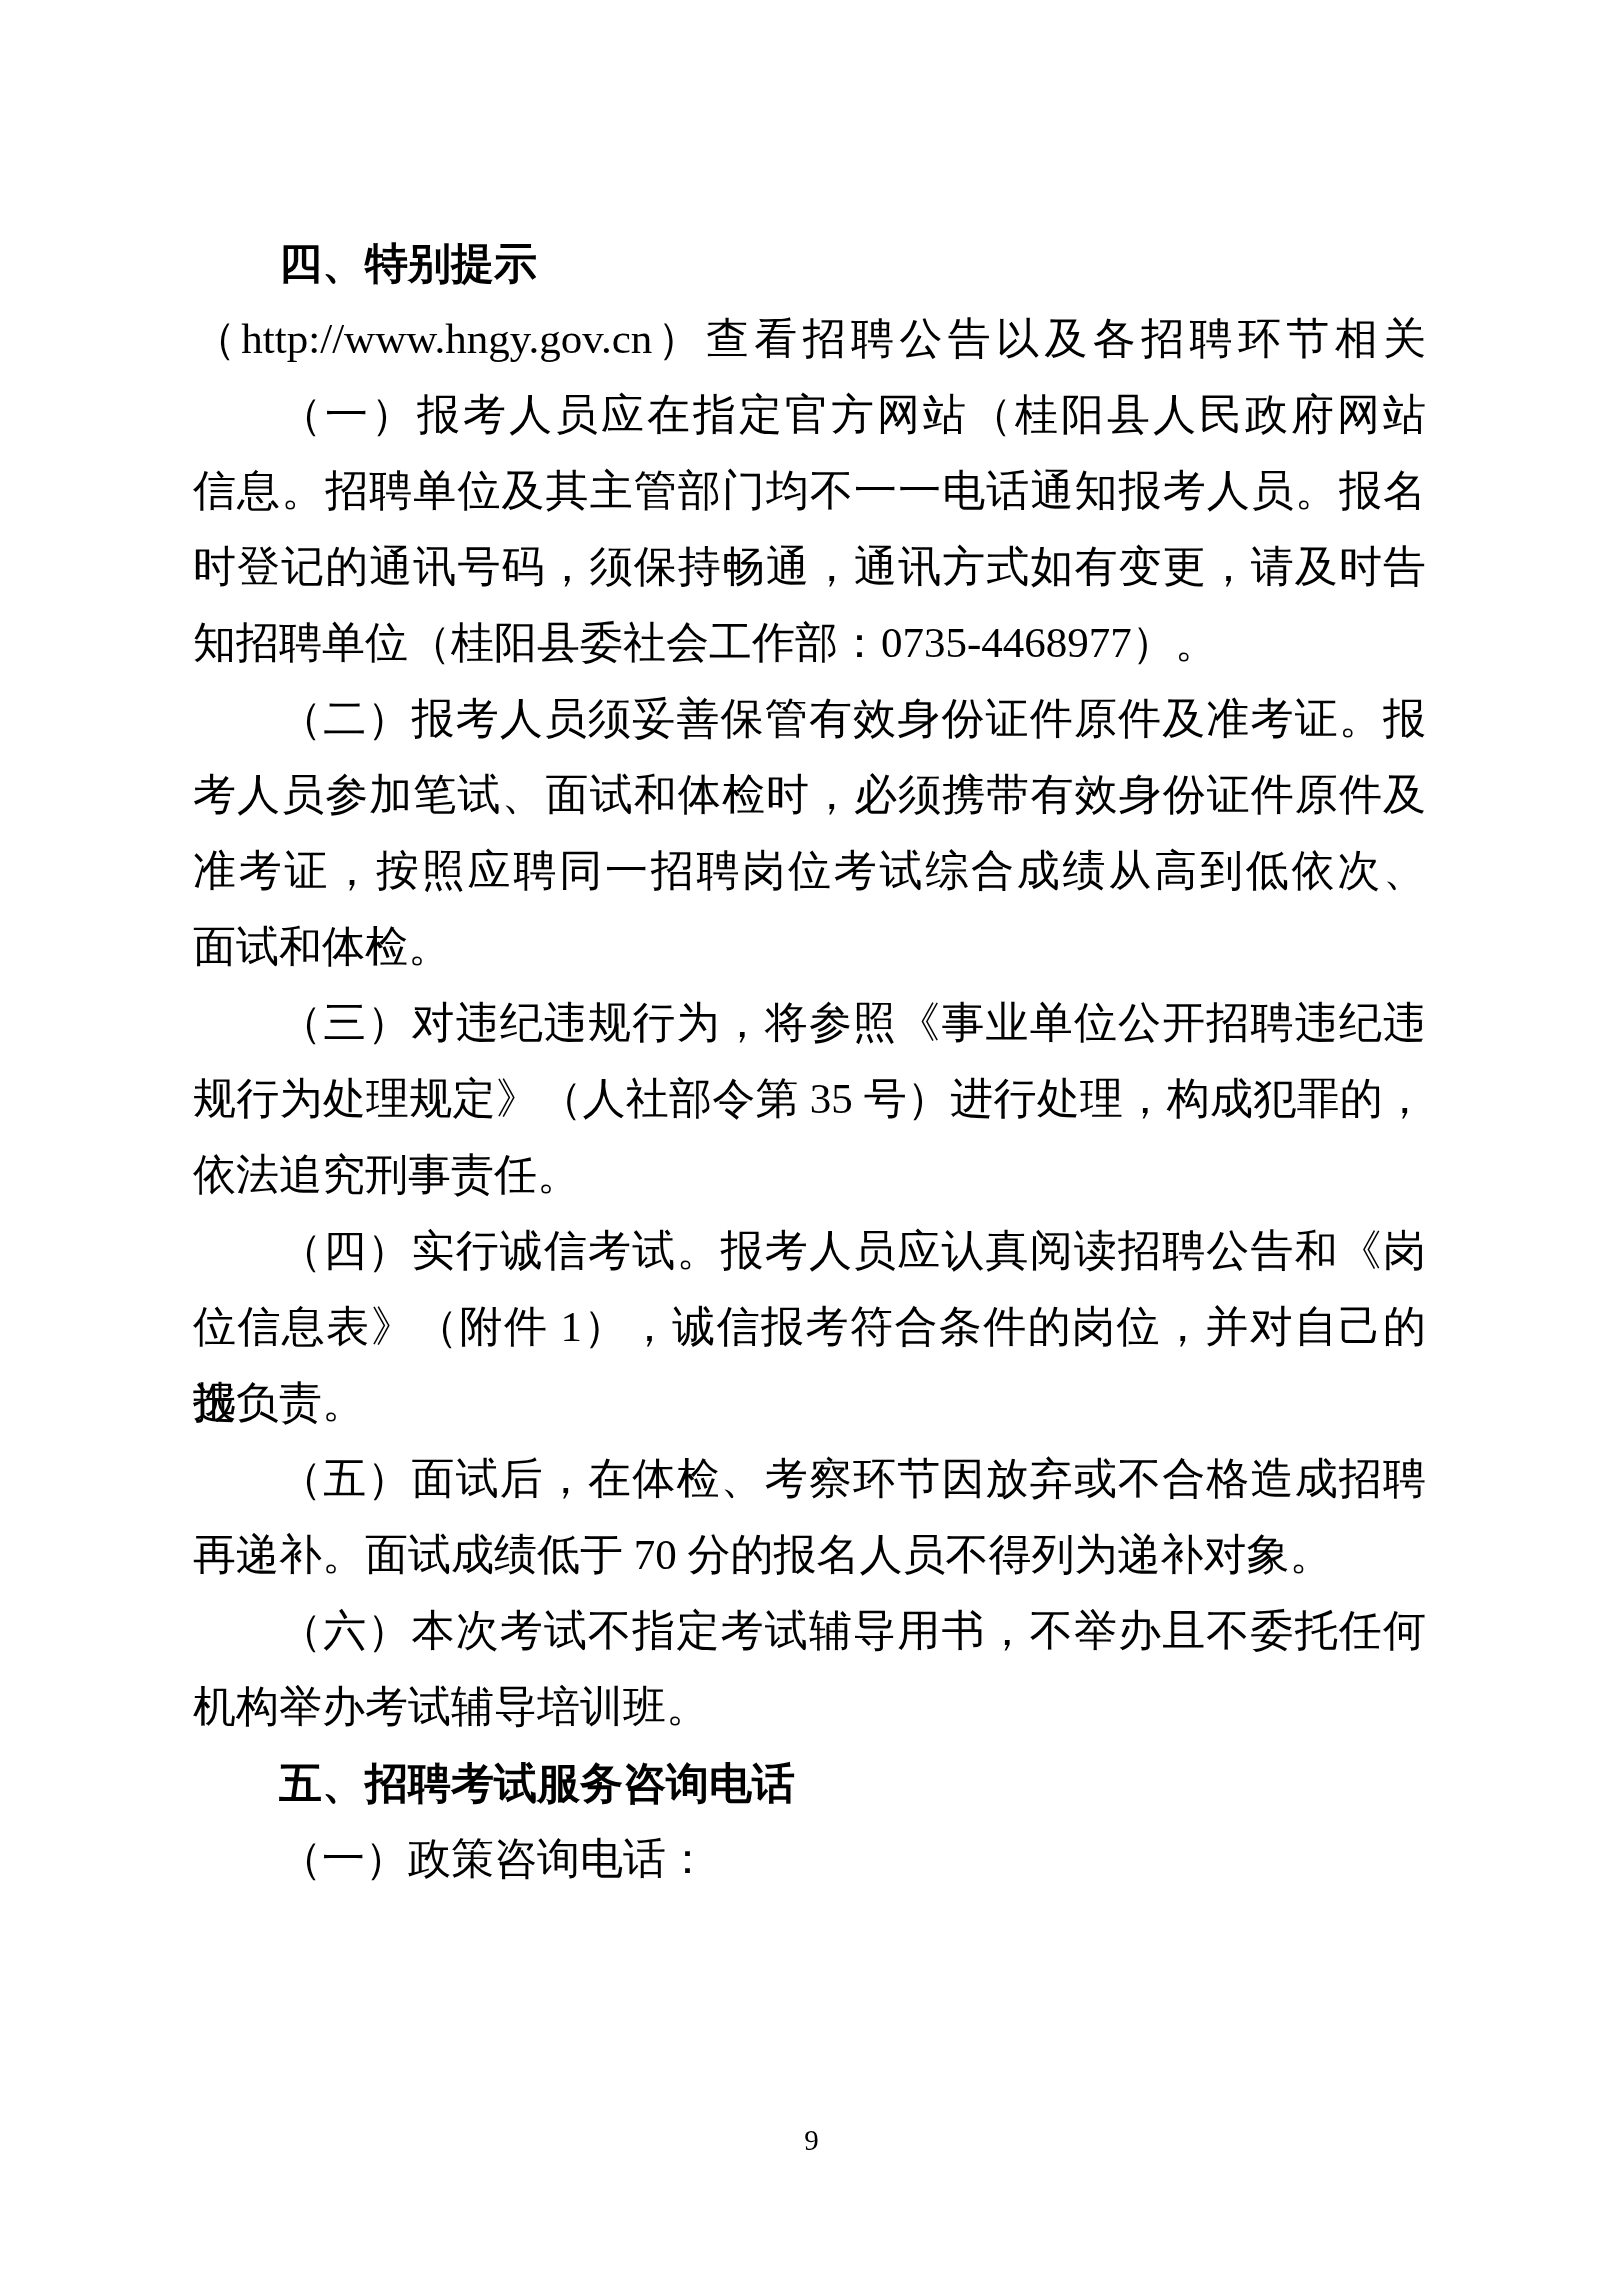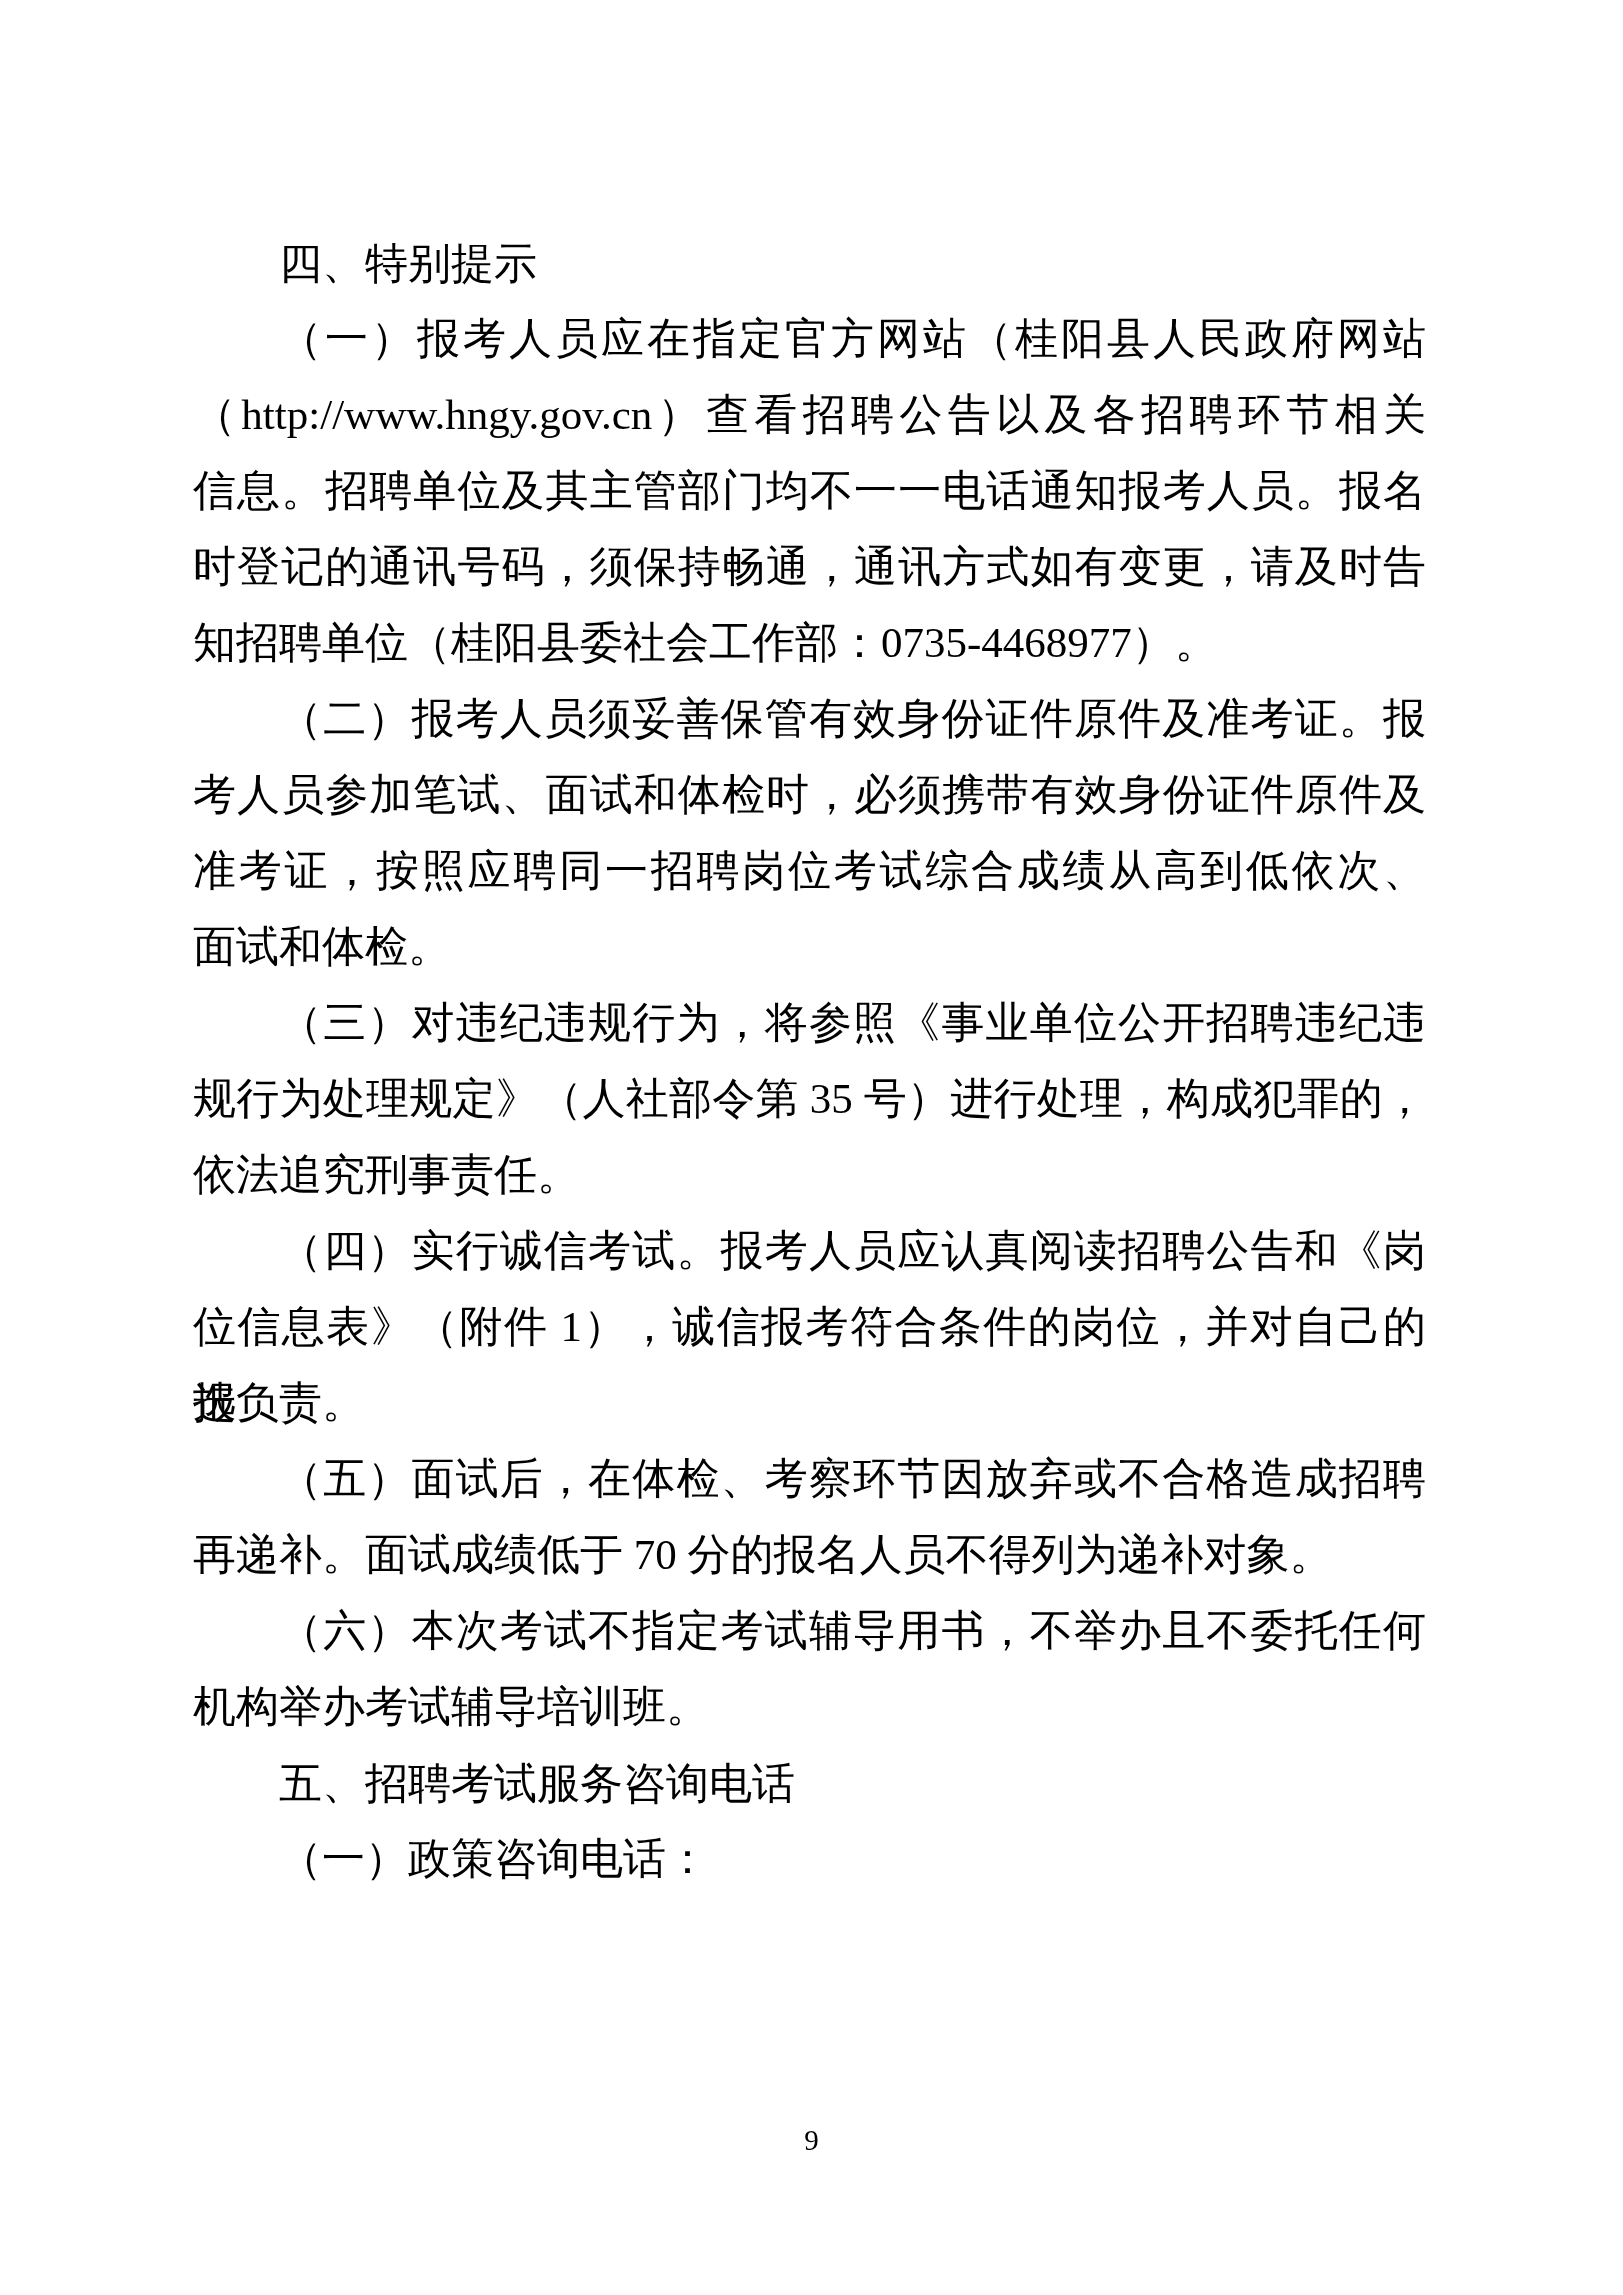--- a/index.html
+++ b/index.html
@@ -33,41 +33,41 @@
   .line.first {
     text-indent: 2em;
   }
   .line.justify {
     text-align: justify;
     text-align-last: justify;
     text-justify: auto;
   }
   .line.heading {
     font-family: "Liberation Sans", sans-serif;
-    font-weight: 400;
+    font-weight: 700;
   }
   .page-footer {
     position: absolute;
     left: 0;
     top: 2122px;
     width: 100%;
     text-align: center;
     font-size: 29px;
     line-height: 36px;
     font-family: "Liberation Serif", serif;
   }
 </style>
 </head>
 <body>
 
 <div class="page">
   <main class="body-text" id="doc-body">
       <div class="line heading first">四、特别提示</div>
+      <div class="line justify">（http://www.hngy.gov.cn）查看招聘公告以及各招聘环节相关</div>
       <div class="line first justify">（一）报考人员应在指定官方网站（桂阳县人民政府网站</div>
-      <div class="line justify">（http://www.hngy.gov.cn）查看招聘公告以及各招聘环节相关</div>
       <div class="line justify">信息。招聘单位及其主管部门均不一一电话通知报考人员。报名</div>
       <div class="line justify">时登记的通讯号码，须保持畅通，通讯方式如有变更，请及时告</div>
       <div class="line">知招聘单位（桂阳县委社会工作部：0735-4468977）。</div>
       <div class="line first justify">（二）报考人员须妥善保管有效身份证件原件及准考证。报</div>
       <div class="line justify">考人员参加笔试、面试和体检时，必须携带有效身份证件原件及</div>
       <div class="line justify">准考证，按照应聘同一招聘岗位考试综合成绩从高到低依次、</div>
       <div class="line">面试和体检。</div>
       <div class="line first justify">（三）对违纪违规行为，将参照《事业单位公开招聘违纪违</div>
       <div class="line justify">规行为处理规定》（人社部令第 35 号）进行处理，构成犯罪的，</div>
       <div class="line">依法追究刑事责任。</div>

